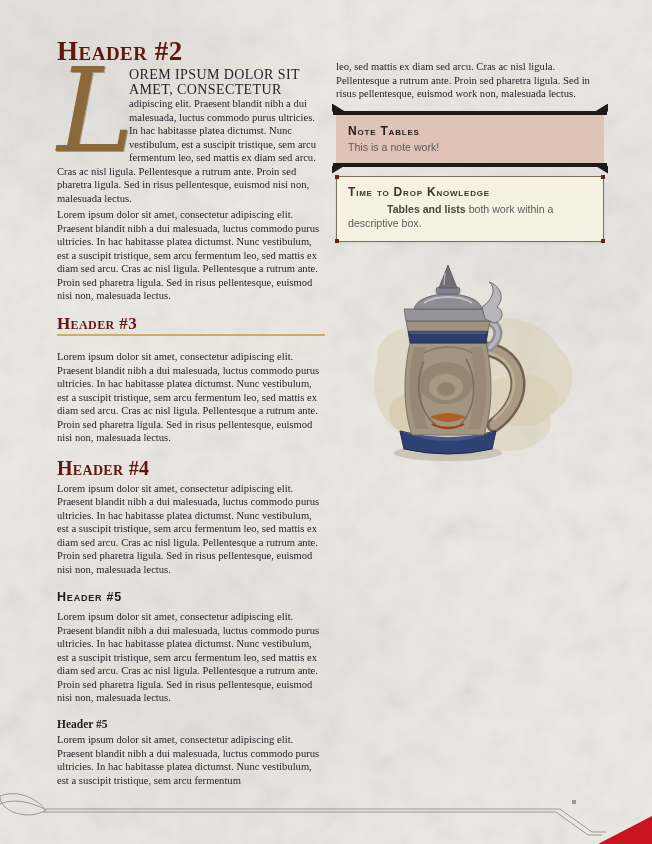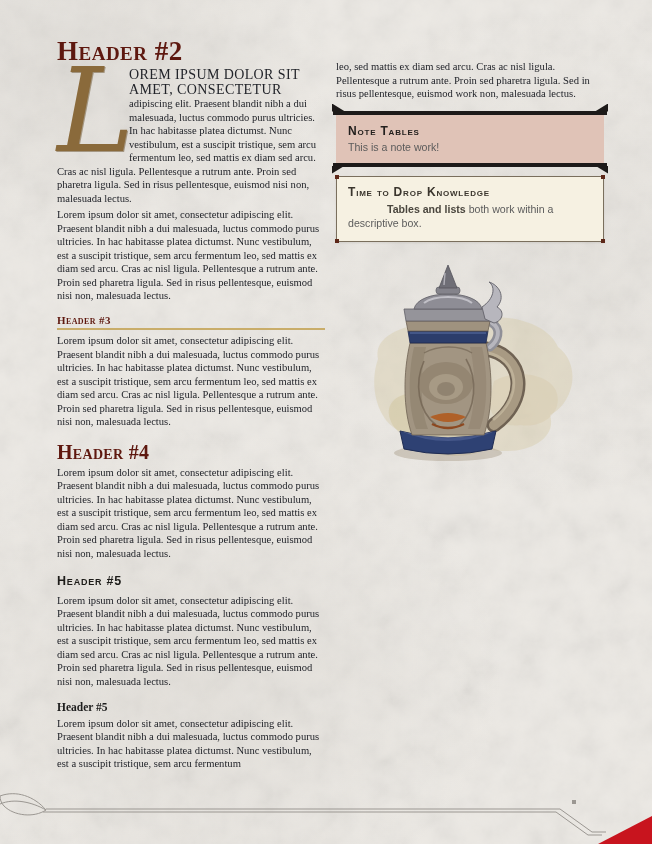--- a/index.html
+++ b/index.html
@@ -16,22 +16,22 @@
   }
   .texture{position:absolute;inset:0;width:652px;height:844px;opacity:.16;pointer-events:none;}
 
   .col{position:absolute;width:268px;}
   .col-left{left:57px;top:38px;}
   .col-right{left:336px;top:60px;}
 
   h1,h2,h3,h4,h5,h6{margin:0;padding:0;font-weight:700;color:#5e180f;}
   h1{font-size:27px;line-height:1.0;font-variant:small-caps;letter-spacing:.5px;}
   h2{font-size:25px;line-height:1.0;font-variant:small-caps;letter-spacing:.5px;margin-top:11px;}
-  h3{font-size:11px;line-height:1.05;font-variant:small-caps;letter-spacing:.4px;
-     border-bottom:2px solid #c9ad6a;padding-bottom:2px;margin-top:12px;margin-bottom:4px;}
+  h3{font-size:17px;line-height:1.05;font-variant:small-caps;letter-spacing:.4px;
+     border-bottom:2px solid #c9ad6a;padding-bottom:2px;margin-top:12px;margin-bottom:14px;}
   h4{font-size:20px;line-height:1.05;font-variant:small-caps;letter-spacing:.3px;margin-top:13px;margin-bottom:3px;}
   h5{font-family:"Liberation Sans", sans-serif;font-size:12.5px;line-height:1.1;color:#1d1c19;
      font-variant:small-caps;letter-spacing:.8px;margin-top:15px;margin-bottom:5px;}
   h6{font-size:11.5px;line-height:1.1;color:#1d1d1d;margin-top:13px;margin-bottom:2px;}
 
   p.body{font-size:10.6px;line-height:13.5px;margin:3px 0 0 0;text-align:left;}
 
   .dropcap{
     float:left;width:72px;height:92px;
     font-family:"DejaVu Serif", serif;font-style:italic;

